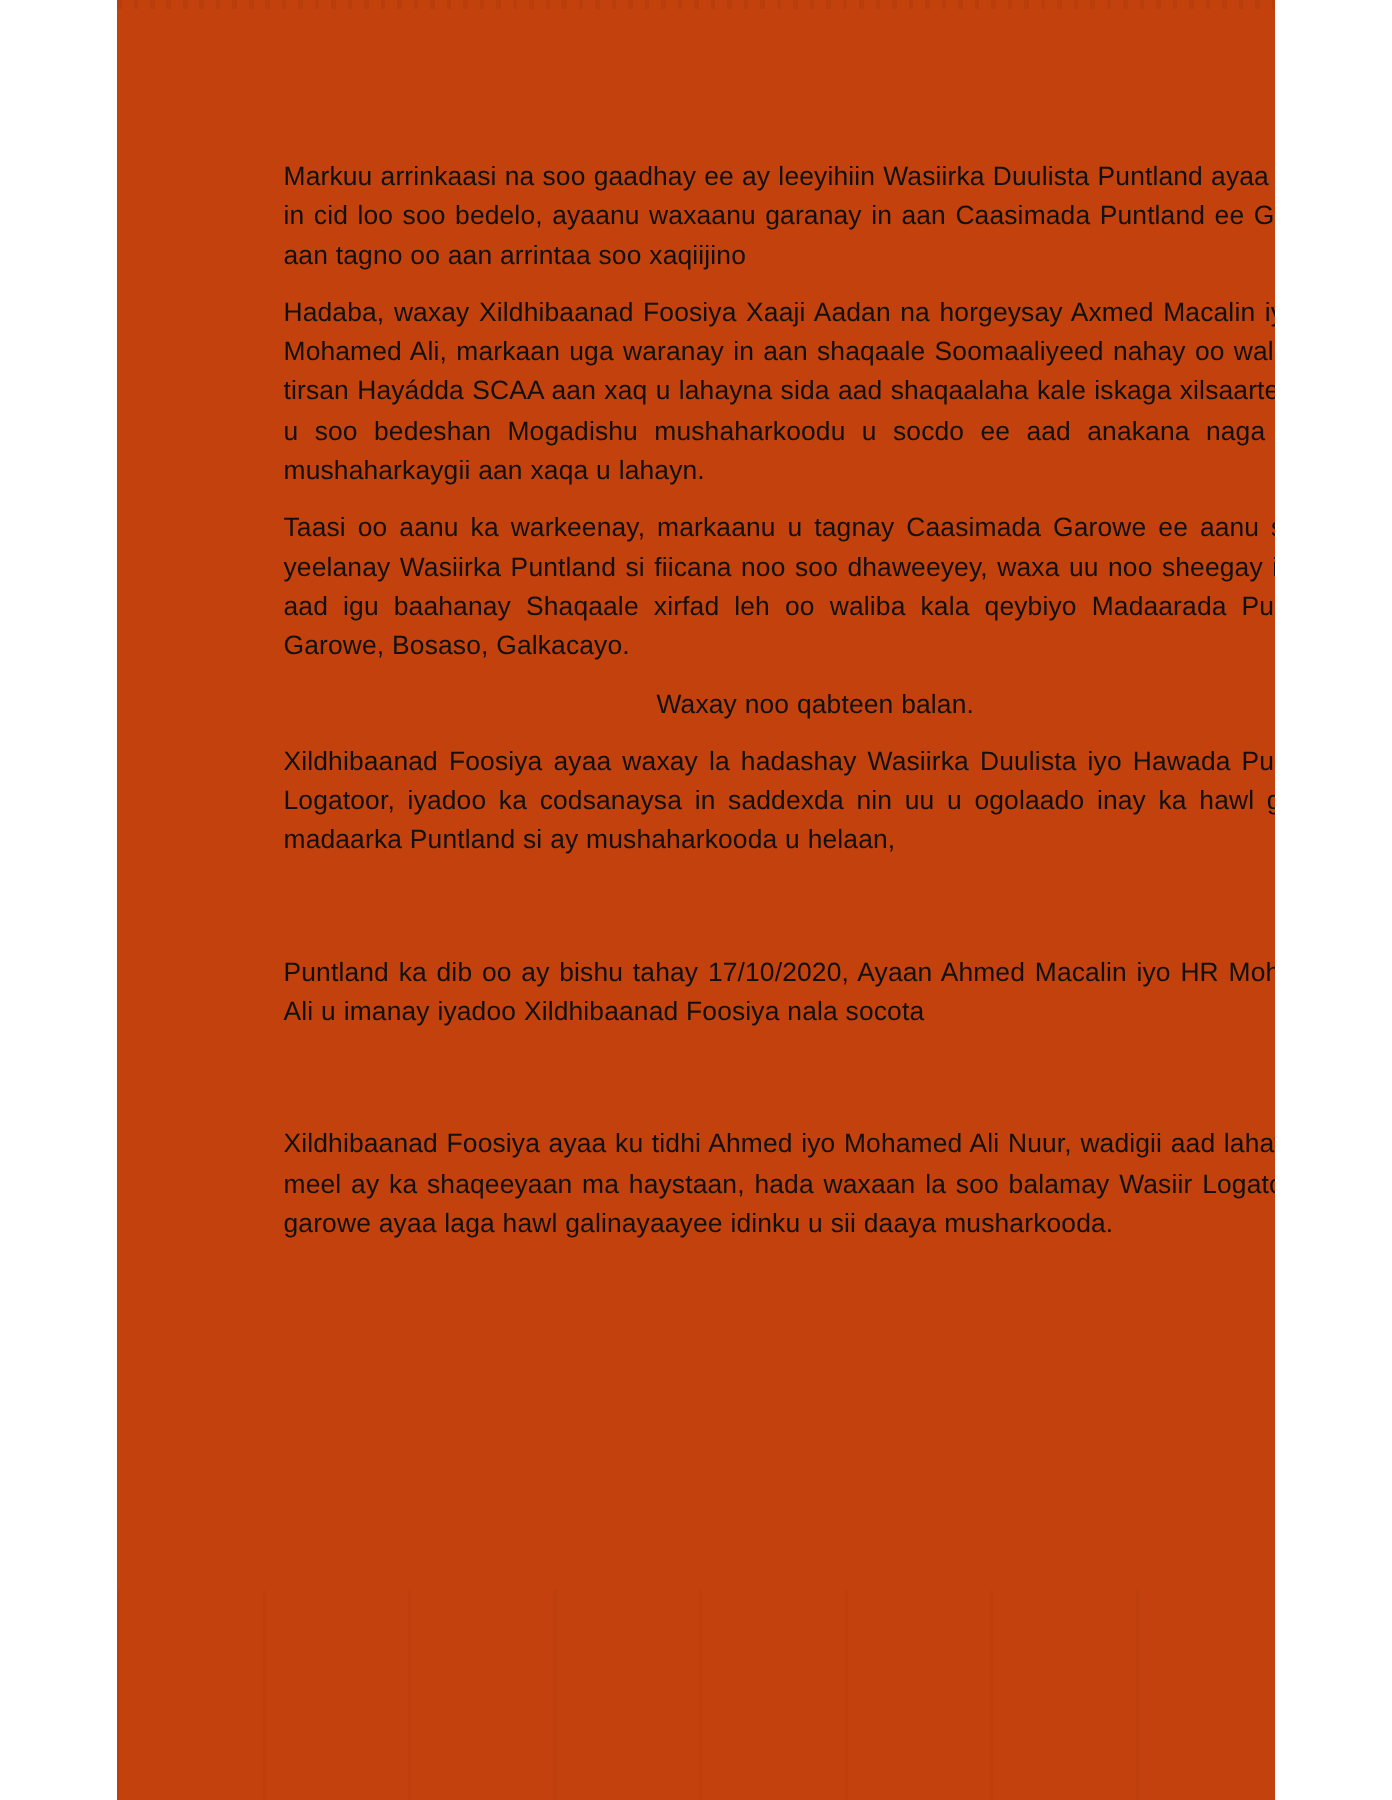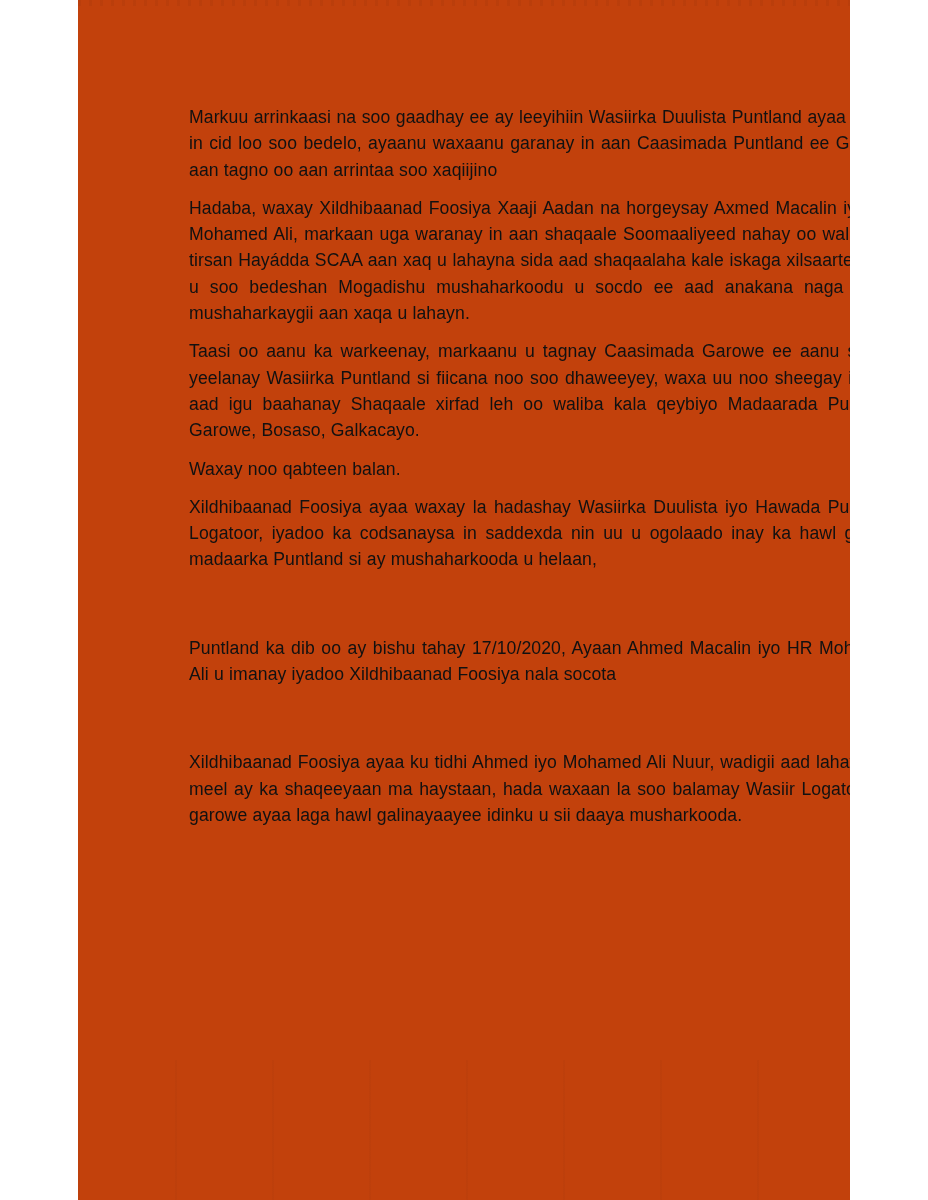--- a/index.html
+++ b/index.html
@@ -68,21 +68,21 @@
     -webkit-font-smoothing: none;
   }
   p.para:last-child {
     margin-bottom: 14px;
   }
   
   p.para.justify-all {
     text-align: justify;
   }
   p.para.flow-left {
-    text-align: left;
+    text-align: center;
   }
   .spacer-line {
     height: 50px;
   }
   b.date {
     font-weight: normal;
   }
 </style>
 </head>
 <body>

